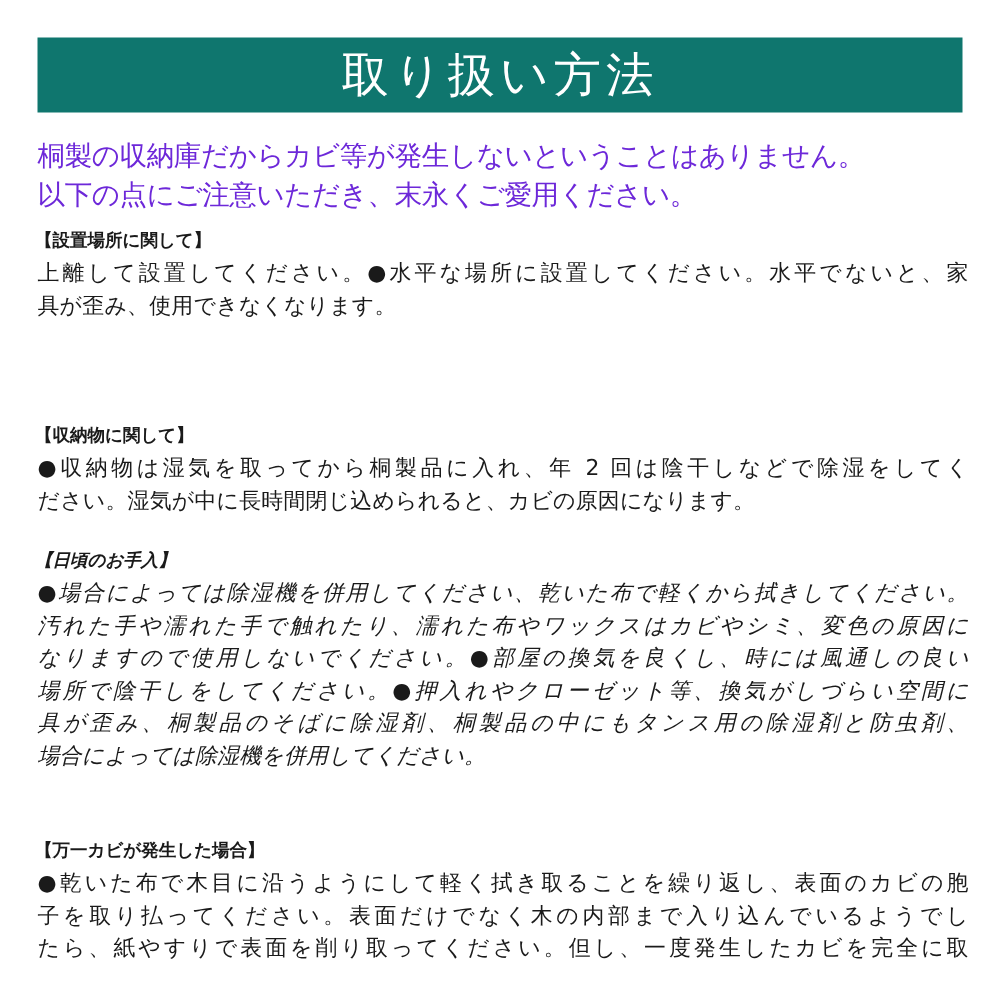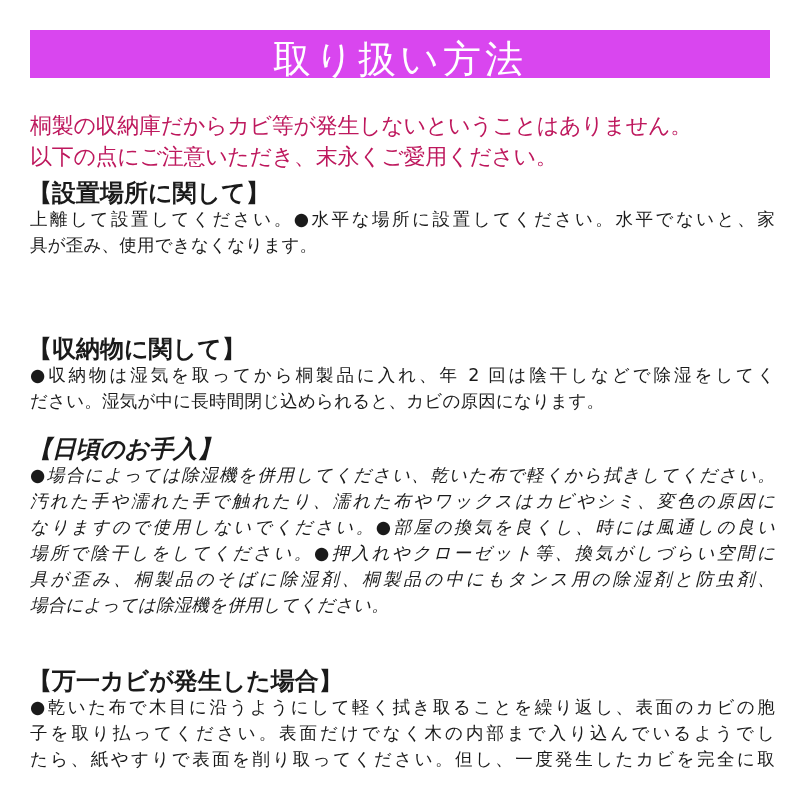--- a/index.html
+++ b/index.html
@@ -1,24 +1,24 @@
 <!DOCTYPE html>
 <html><head>
 <meta charset="utf-8">
 <style>
   html, body { margin: 0; padding: 0; background: #ffffff; }
   body { width: 800px; height: 800px; position: relative; overflow: hidden;
          font-family: "DejaVu Sans", "Liberation Sans", sans-serif; color: #1a1a1a; }
-  .banner { position: absolute; left: 30px; top: 30px; width: 740px; height: 48px;
-            background: #d946ef; display: flex; align-items: flex-end; justify-content: center; }
+  .banner { position: absolute; left: 30px; top: 30px; width: 740px; height: 60px;
+            background: #0f766e; display: flex; align-items: center; justify-content: center; }
   .banner-title { color: #ffffff; font-size: 38px; letter-spacing: 4px; line-height: 1; }
-  .intro { position: absolute; left: 30px; top: 110px; width: 750px; color: #be185d;
+  .intro { position: absolute; left: 30px; top: 110px; width: 750px; color: #6d28d9;
            font-size: 22px; line-height: 31px; letter-spacing: -0.3px; white-space: nowrap; }
   .section { position: absolute; left: 30px; width: 745px; }
-  .section-heading { font-size: 24px; font-weight: bold; line-height: 26px; margin-left: -2px; }
+  .section-heading { font-size: 14px; font-weight: bold; line-height: 26px; margin-left: -2px; }
   .section-body { font-size: 17.5px; line-height: 26px; letter-spacing: 0.2px; }
   .section-body .line { display: block; white-space: nowrap; text-align: justify; text-align-last: justify; }
   .section-body .line.last { text-align-last: left; }
 </style>
 </head>
 <body>
 
 <div class="banner">
   <span class="banner-title">取り扱い方法</span>
 </div>

